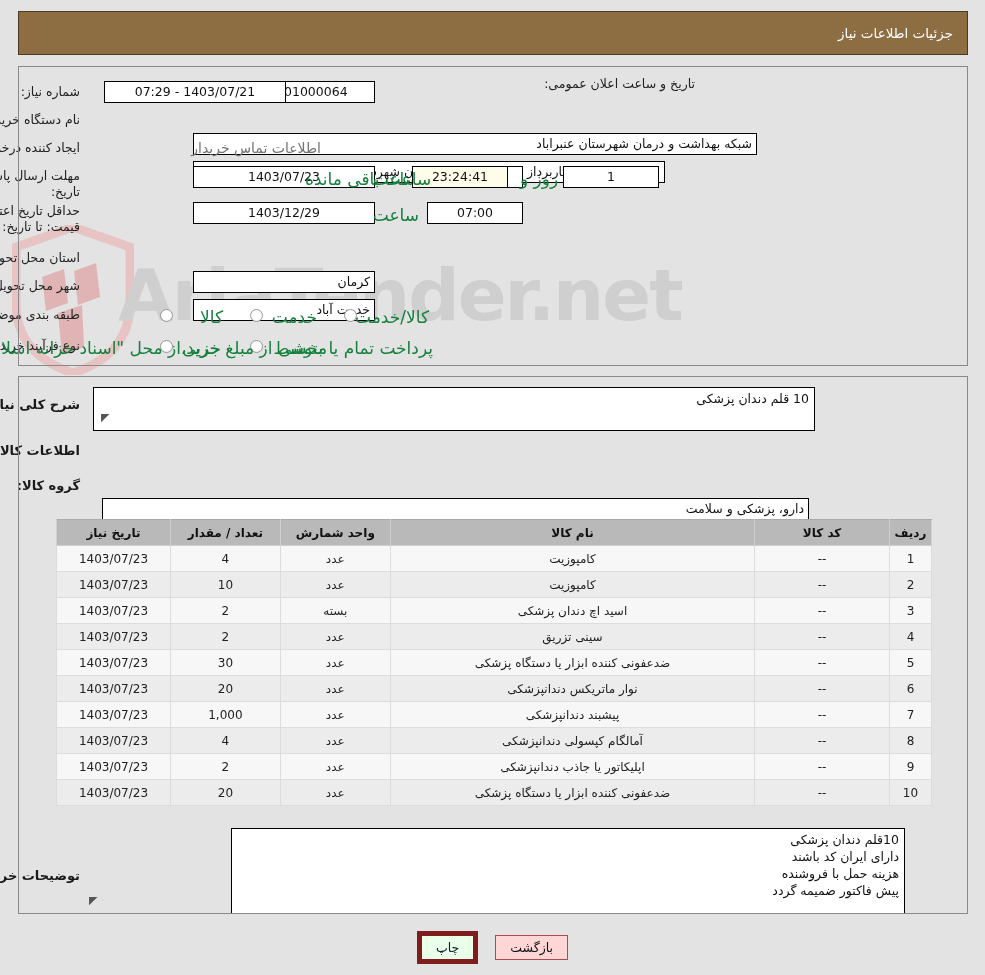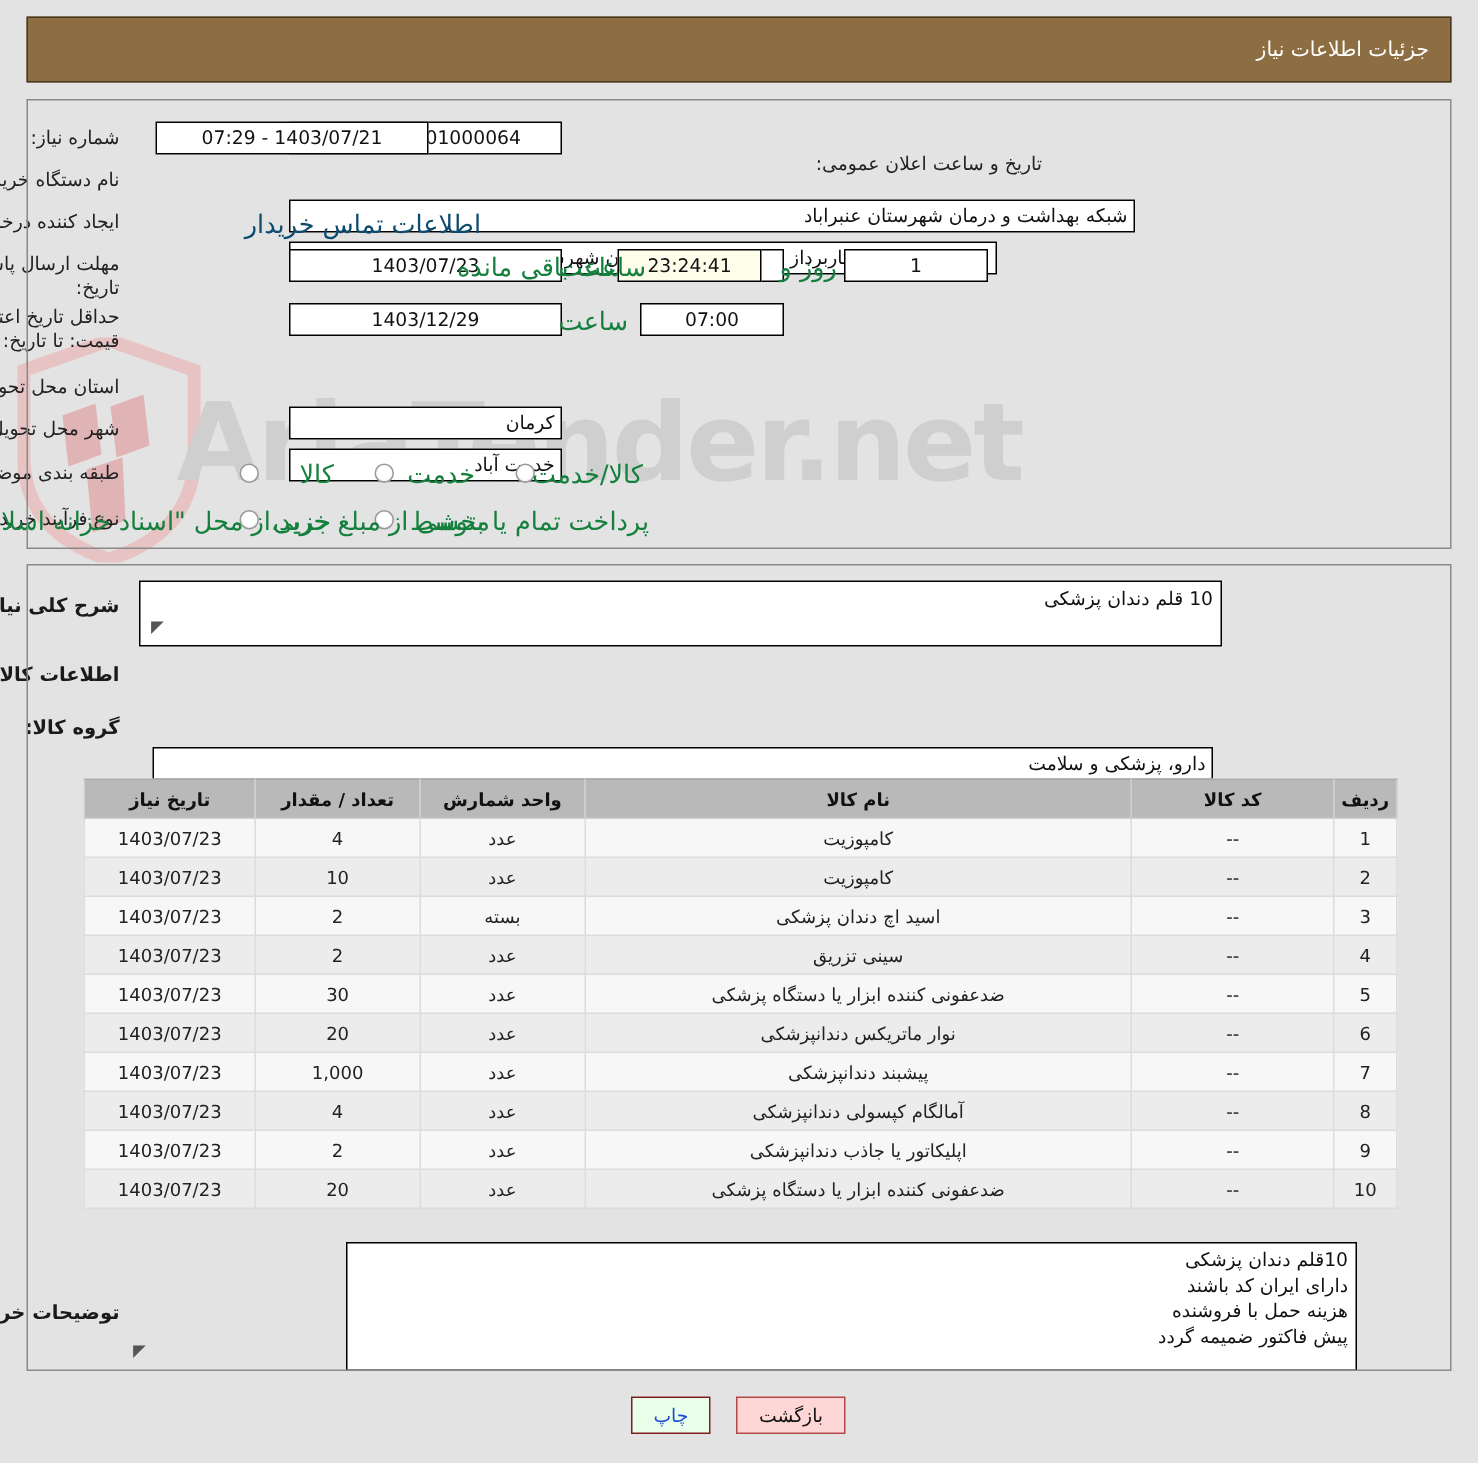--- a/index.html
+++ b/index.html
@@ -96,22 +96,22 @@
   .fld.rtltxt { text-align: right; margin-top: 24px; }
   .fld.cream  { background: #fdfdea; }
   .smalltxt {
     position: absolute;
     font-size: 17px;
     color: #15803d;
     white-space: nowrap;
   }
   .linkish {
     position: absolute;
-    font-size: 17px;
-    color: #0c4a6e;
+    font-size: 14px;
+    color: #737373;
     white-space: nowrap;
     cursor: pointer;
   }
   .radio {
     position: absolute;
     width: 13px; height: 13px;
     border-radius: 50%;
     border: 1px solid #999;
     background: radial-gradient(circle at 50% 45%, #fff 0%, #fff 52%, #ddd 100%);
   }
@@ -194,21 +194,21 @@
     z-index: 3;
   }
   .btn {
     display: inline-block;
     font-size: 12.5px;
     padding: 3px 14px;
     margin: 0 6px;
     cursor: pointer;
     line-height: 17px;
   }
-  .btn-print  { background: #e9ffe9; border: 1px solid #7f1d1d; color: #1d4ed8; }
+  .btn-print  { background: #e9ffe9; border: 5px solid #7f1d1d; color: #0f172a; }
   .btn-back   { background: #ffd6d6; border: 1px solid #b34a4a; color: #111; }
 </style>
 </head>
 <body>
 
 <div class="watermark">
   <svg class="wm-shield" viewBox="0 0 122 150">
     <path d="M61 2 L118 22 L118 78 C118 118 92 138 61 148 C30 138 4 118 4 78 L4 22 Z" fill="none" stroke="#e8c3c3" stroke-width="9"></path>
     <path d="M30 52 L52 44 L56 78 L34 86 Z" fill="#e0b4b4"></path>
     <path d="M62 46 L84 38 L88 72 L66 80 Z" fill="#e0b4b4"></path>
@@ -218,21 +218,21 @@
 </div>
 
 <div class="topbar">
   <div class="topbar-title">جزئیات اطلاعات نیاز</div>
 </div>
 
 <div class="panel" id="panel-top"></div>
 
 <div class="lbl" style="right:905px; top:84px; width:120px;">شماره نیاز:</div>
 <div class="fld" style="right:610px; top:81px; width:182px;">1103092901000064</div>
-<div class="lbl" style="right:290px; top:101px;">تاریخ و ساعت اعلان عمومی:</div>
+<div class="lbl" style="right:290px; top:76px;">تاریخ و ساعت اعلان عمومی:</div>
 
 <div class="fld" style="left:104px; top:81px; width:182px;">1403/07/21 - 07:29</div>
 
 <div class="lbl" style="right:905px; top:112px;">نام دستگاه خریدار:</div>
 <div class="fld rtltxt" style="right:228px; top:109px; width:564px;">شبکه بهداشت و درمان شهرستان عنبراباد</div>
 
 <div class="lbl" style="right:905px; top:140px;">ایجاد کننده درخواست:</div>
 <div class="fld rtltxt" style="right:320px; top:137px; width:472px;">محمدرضا میرانی کاربرداز  شبکه بهداشت و درمان شهرستان عنبراباد</div>
 <div class="linkish" style="right:664px; top:140px;">اطلاعات تماس خریدار</div>
 

